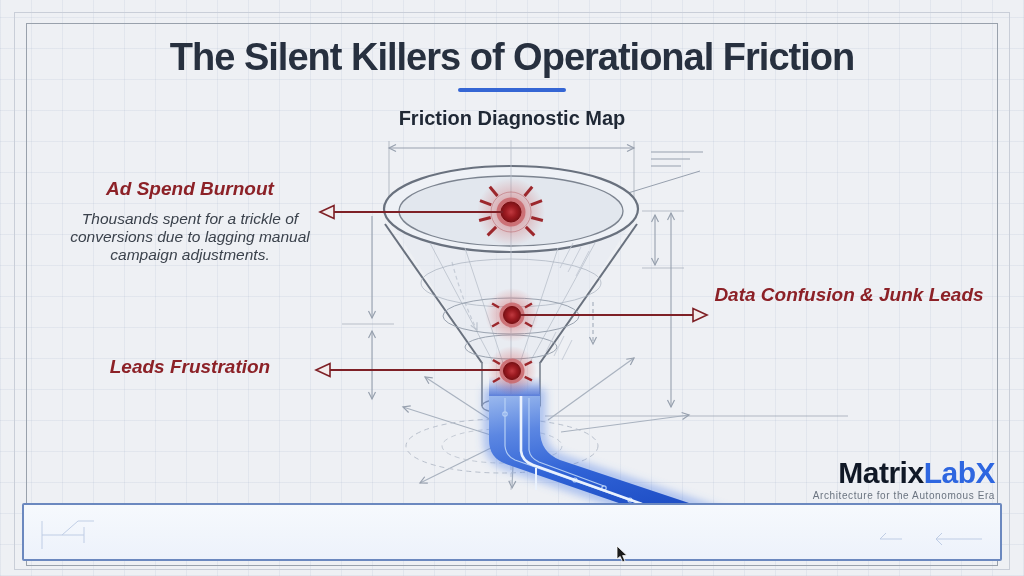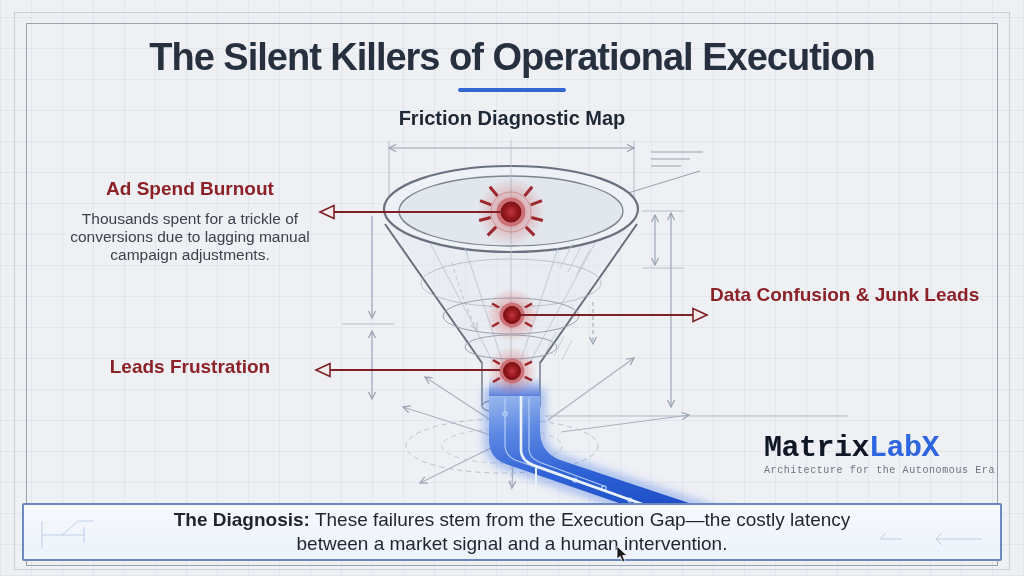--- a/index.html
+++ b/index.html
@@ -16,29 +16,29 @@
   .title{
     position:absolute;top:36px;left:0;width:100%;text-align:center;
     font-size:38px;font-weight:700;letter-spacing:-1px;color:#27303f;z-index:3;
   }
   .title-underline{position:absolute;left:458px;top:88px;width:108px;height:4px;background:#3566d4;border-radius:2px;z-index:3;}
   .subtitle{
     position:absolute;top:107px;left:0;width:100%;text-align:center;
     font-size:20px;font-weight:700;color:#1f2835;z-index:3;
   }
   .diagram-svg{position:absolute;left:0;top:0;z-index:2;}
-  .callout{position:absolute;z-index:3;}
+  .callout{position:absolute;z-index:3;font-style:italic;}
   .callout h3{margin:0 0 3px 0;font-size:19px;font-weight:700;color:#8c2127;}
   .callout p{margin:10px;font-size:15.5px;line-height:18px;color:#3b424c;}
   .co-left{text-align:center;}
-  .co-right{text-align:left;}
+  .co-right{text-align:center;}
   #callout-ad{left:58px;top:178px;width:264px;}
   #callout-data{left:710px;top:284px;width:278px;}
   #callout-sales{left:58px;top:356px;width:264px;}
-  .logo{position:absolute;right:29px;top:432px;z-index:3;font-family:Liberation Mono, monospace;}
+  .logo{position:absolute;right:29px;top:457px;text-align:right;z-index:3;}
   .logo .brand{font-size:30px;font-weight:700;letter-spacing:-0.5px;line-height:32px;}
   .logo .brand .b1{color:#101826;}
   .logo .brand .b2{color:#2e66e0;}
   .logo .tagline{margin-top:1px;font-size:10px;letter-spacing:0.6px;color:#6b7480;}
   .diagnosis-bar{
     position:absolute;left:22px;top:503px;width:976px;height:54px;z-index:4;
     border:2px solid #6b88bf;border-radius:2px;
     background:linear-gradient(#f6f9fd,#edf2fb);
     display:flex;align-items:center;justify-content:center;
   }
@@ -49,21 +49,21 @@
   .bar-deco.right{right:8px;}
   .cursor{position:absolute;left:616px;top:546px;z-index:5;}
 </style>
 </head>
 <body>
 
 <div class="stage">
   <div class="frame-outer"></div>
   <div class="frame-inner"></div>
 
-  <div class="title">The Silent Killers of Operational Execution</div>
+  <div class="title">The Silent Killers of Operational Friction</div>
   <div class="title-underline"></div>
   <div class="subtitle">Friction Diagnostic Map</div>
 
   <svg class="diagram-svg" width="1024" height="576" viewBox="0 0 1024 576">
     <defs>
       <marker id="arr" markerUnits="userSpaceOnUse" markerWidth="10" markerHeight="10" refX="8" refY="4.5" orient="auto-start-reverse">
         <path d="M1,1 L8,4.5 L1,8" fill="none" stroke="#97a0ae" stroke-width="1.2"></path>
       </marker>
       <radialGradient id="glowGrad">
         <stop offset="0%" stop-color="rgba(205,55,55,0.60)"></stop>
@@ -239,21 +239,18 @@
     <div class="tagline">Architecture for the Autonomous Era</div>
   </div>
 
   <div class="diagnosis-bar">
     <svg class="bar-deco left" width="130" height="46">
       <path d="M10,40 L10,12 M10,26 L52,26 M52,18 L52,34 M30,26 L46,12 L62,12" fill="none" stroke="#8ea6cf" stroke-width="1"></path>
     </svg>
     <svg class="bar-deco right" width="130" height="46">
       <path d="M120,30 L74,30 M80,24 L74,30 L80,36 M40,30 L18,30 M24,24 L18,30" fill="none" stroke="#8ea6cf" stroke-width="1"></path>
     </svg>
-    <div class="diagnosis-text">
-      <span class="lbl">The Diagnosis:</span><span>These failures stem from the Execution Gap—the costly latency between a market signal and a human intervention.</span>
-    </div>
   </div>
 
   <svg class="cursor" width="15" height="18">
     <polygon points="1,0 1,13 4.2,10.4 6.6,16 9,15 6.6,9.6 11,9.6" fill="#1a1a1a" stroke="#ffffff" stroke-width="0.8"></polygon>
   </svg>
 </div>
 
 </body></html>

